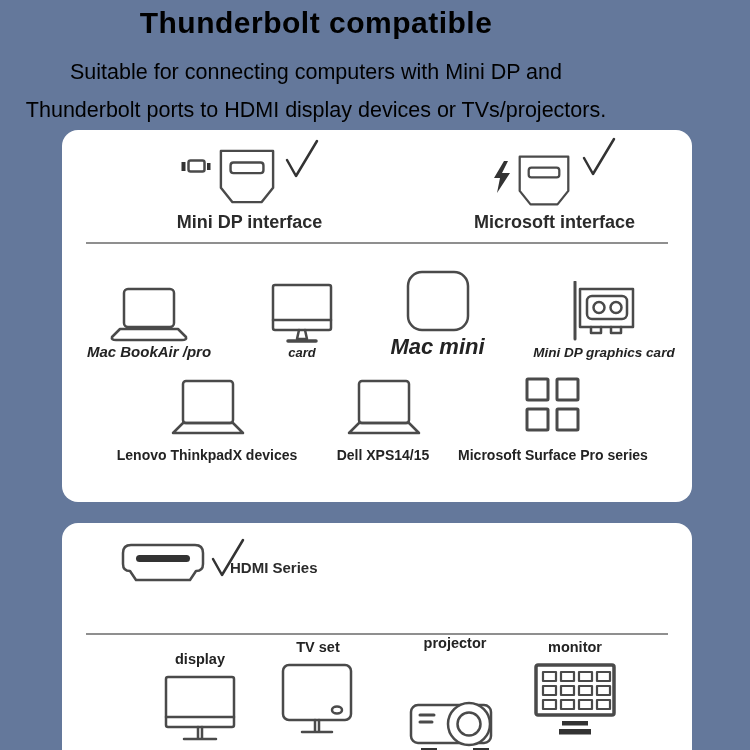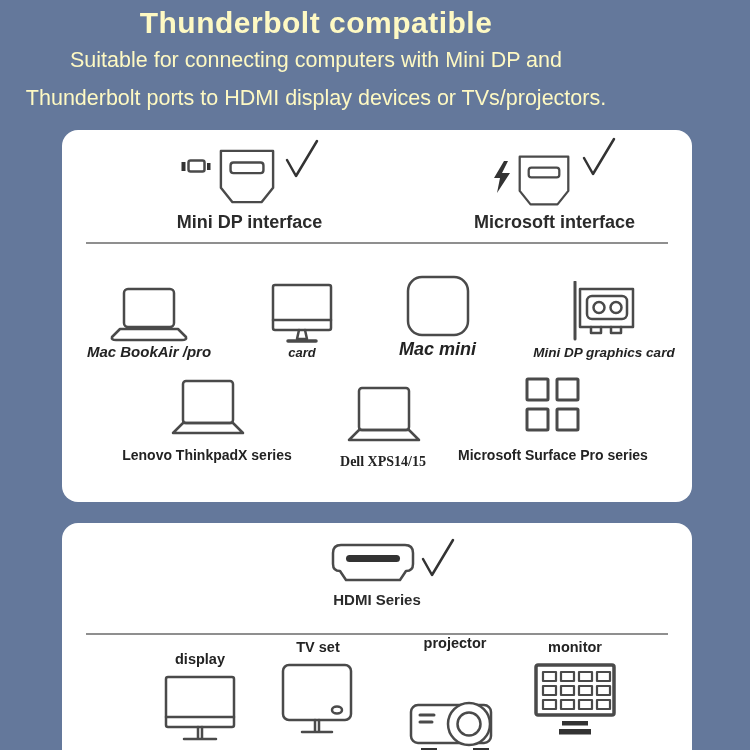--- a/index.html
+++ b/index.html
@@ -1,24 +1,24 @@
 <!DOCTYPE html>
 <html><head>
 <meta charset="utf-8">
 <style>
   html,body{margin:0;padding:0;}
   body{width:750px;height:750px;overflow:hidden;background:#64789b;
        font-family:"Liberation Sans", sans-serif;position:relative;}
   .stage{position:absolute;inset:0;width:750px;height:750px;}
 
   
-  .hero{position:absolute;top:0;left:0;width:632px;text-align:center;color:#fef9c3;}
+  .hero{position:absolute;top:0;left:0;width:632px;text-align:center;color:#000000;}
   .hero-title{margin-top:6px;font-size:30px;font-weight:bold;letter-spacing:.5px;}
   .hero-sub{font-size:21.5px;font-weight:400;}
-  .hero-sub.l1{margin-top:8px;}
+  .hero-sub.l1{margin-top:20px;}
   .hero-sub.l2{margin-top:13px;}
 
   
   .card{position:absolute;left:62px;width:630px;background:#fff;border-radius:16px;}
   .card.inputs{top:130px;height:372px;}
   .card.outputs{top:523px;height:240px;border-bottom-left-radius:0;border-bottom-right-radius:0;}
   .divider{position:absolute;left:24px;right:24px;border-top:2px solid #8f8f8f;}
 
   
   .iface-row{position:absolute;top:0;left:0;right:0;display:flex;}
@@ -34,32 +34,32 @@
 
   
   .dev{display:flex;flex-direction:column;align-items:center;justify-content:flex-end;}
   .dev .ic{display:flex;align-items:flex-end;justify-content:center;}
   .dev .lbl{color:#232323;font-weight:700;white-space:nowrap;}
 
   .row1{position:absolute;top:140px;left:12px;right:12px;display:flex;justify-content:space-between;font-style:italic;}
   .row1 .dev{height:90px;}
   .lbl-macbook{font-size:15px;}
   .lbl-imac{font-size:13px;}
-  .lbl-macmini{font-size:18px;}
+  .lbl-macmini{font-size:22px;}
   .lbl-macpro{font-size:14.5px;}
   .lbl-gpu{font-size:13.5px;}
 
   .row2 .dev{position:absolute;height:90px;}
   .row2 .lbl{font-size:14px;margin-top:10px;}
   .dev-lenovo{top:243px;left:30px;width:230px;}
-  .dev-dell{top:250px;left:241px;width:160px;font-family:Liberation Serif, serif;}
+  .dev-dell{top:243px;left:241px;width:160px;}
   .dev-surface{top:243px;left:366px;width:250px;}
 
   
-  .hdmi-group{position:absolute;top:20px;left:0;right:0;display:flex;flex-direction:column;align-items:center;}
+  .hdmi-group{position:absolute;top:20px;left:0;right:0;display:flex;flex-direction:row;align-items:center;padding-left:43px;}
   .hdmi-icons{display:flex;align-items:flex-start;transform:translateX(16px);}
   .hdmi-label{font-size:15px;font-weight:700;color:#2b2b2b;margin-top:8px;}
 
   .outdev{position:absolute;display:flex;flex-direction:column;align-items:center;}
   .outdev .lbl{font-size:14.5px;font-weight:700;color:#232323;white-space:nowrap;}
   .outdev .ic{margin-top:8px;}
   .outdev-display{top:128px;left:83px;width:110px;}
   .outdev-tv{top:116px;left:201px;width:110px;}
   .outdev-projector{top:112px;left:328px;width:130px;gap:36px;}
   .outdev-monitor{top:116px;left:453px;width:120px;}
@@ -161,21 +161,21 @@
     </div>
 
     <div class="row2">
       <div class="dev dev-lenovo">
         <div class="ic">
           <svg width="86" height="58" viewBox="0 0 86 58">
             <rect x="19" y="2" width="50" height="42" rx="3" class="s"></rect>
             <path d="M19 44 H69 L79 54 H9 Z" class="s"></path>
           </svg>
         </div>
-        <div class="lbl">Lenovo ThinkpadX series</div>
+        <div class="lbl">Lenovo ThinkpadX devices</div>
       </div>
       <div class="dev dev-dell">
         <div class="ic">
           <svg width="86" height="58" viewBox="0 0 86 58">
             <rect x="19" y="2" width="50" height="42" rx="3" class="s"></rect>
             <path d="M19 44 H69 L79 54 H9 Z" class="s"></path>
           </svg>
         </div>
         <div class="lbl">Dell XPS14/15</div>
       </div>

